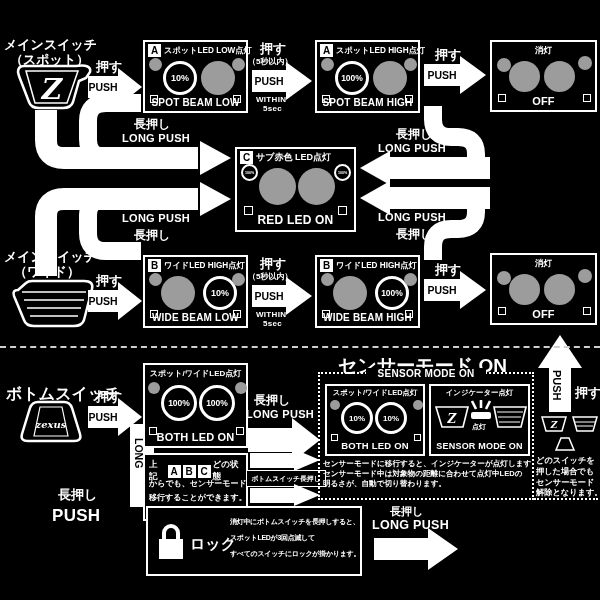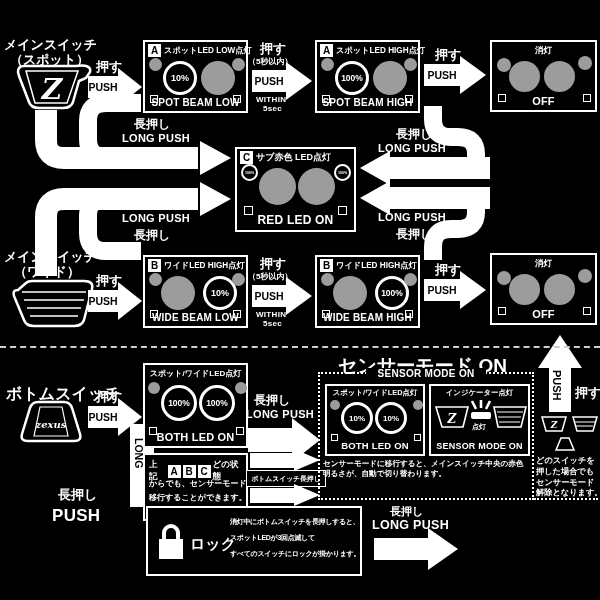--- a/index.html
+++ b/index.html
@@ -265,21 +265,22 @@
       <path d="M61 8 H93 L88 28 H65 Z" stroke="#fff" stroke-width="1.6" fill="none"></path>
       <path d="M64 13 H90 M65 18 H88 M66 23 H87" stroke="#fff" stroke-width="1" fill="none"></path>
       <rect x="38" y="13" width="20" height="7" rx="2" fill="#fff"></rect>
       <path d="M43 10 L39 2 M48 9 V1 M53 10 L57 2" stroke="#fff" stroke-width="2.6" fill="none"></path>
     </svg>
     <div class="abs jl" style="left:41px;top:36px;font-size:7px;">点灯</div>
     <div class="bfoot" style="font-size:9px;">SENSOR MODE ON</div>
   </div>
 
   <div class="abs" style="left:323px;top:459px;width:210px;font-size:7.6px;line-height:1.3;font-weight:bold;">
-    <div class="desc">センサーモードに移行すると、メインスイッチ中央の赤色</div>
+    <div class="desc">センサーモードに移行すると、インジケーターが点灯します</div>
+    <div class="desc">センサーモード中は対象物の距離に合わせて点灯中LEDの</div>
     <div class="desc">明るさが、自動で切り替わります。</div>
   </div>
 
   <div class="abs vtxt" style="left:551px;top:370px;font-size:11px;">PUSH</div>
   <div class="abs jl" style="left:575px;top:384px;font-size:13px;">押す</div>
   <svg class="abs" style="left:540px;top:414px;" width="28" height="20">
     <path d="M2 3 H26 L22 17 H6 Z" stroke="#fff" stroke-width="1.5" fill="none"></path>
     <text x="14" y="14" text-anchor="middle" fill="#fff" font-size="9" font-weight="bold" font-style="italic" font-family="DejaVu Serif,serif">Z</text>
   </svg>
   <svg class="abs" style="left:571px;top:414px;" width="28" height="20">

